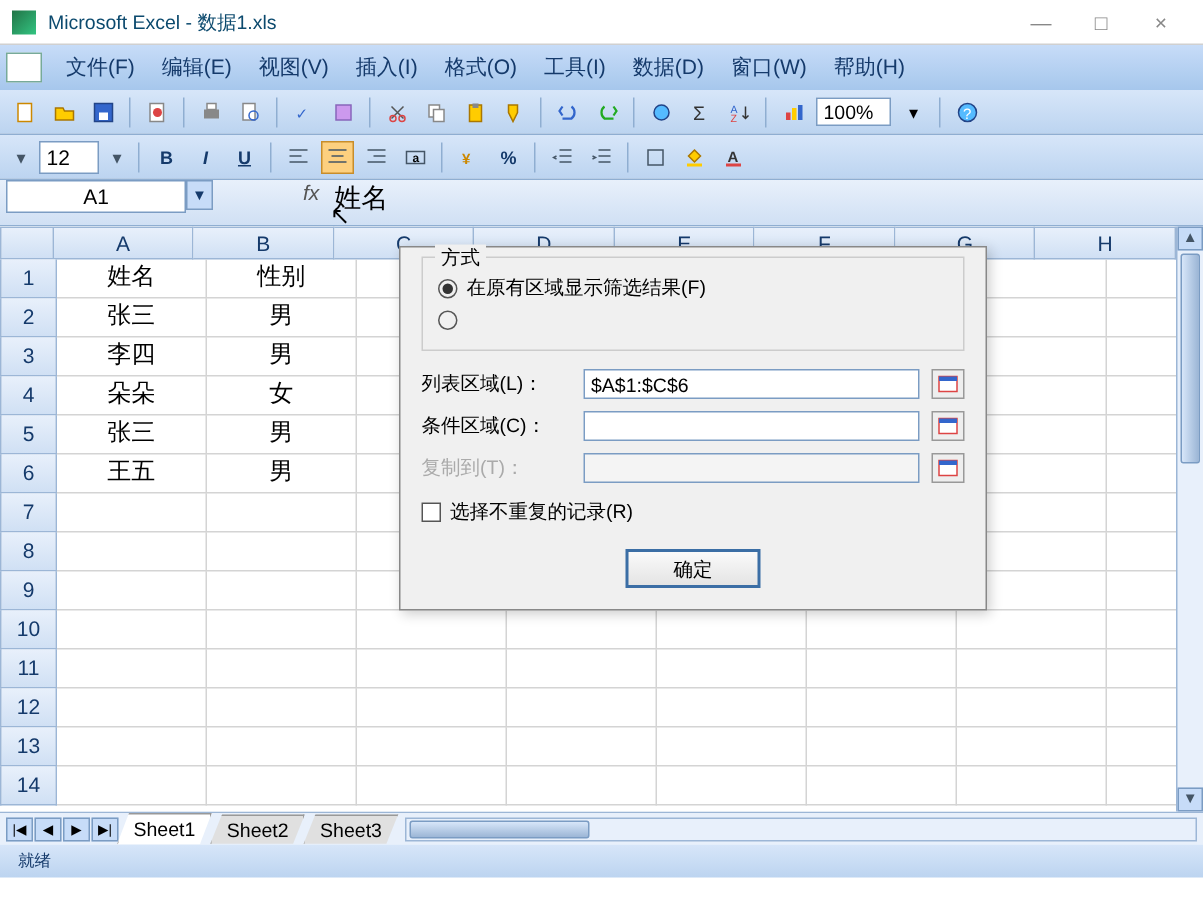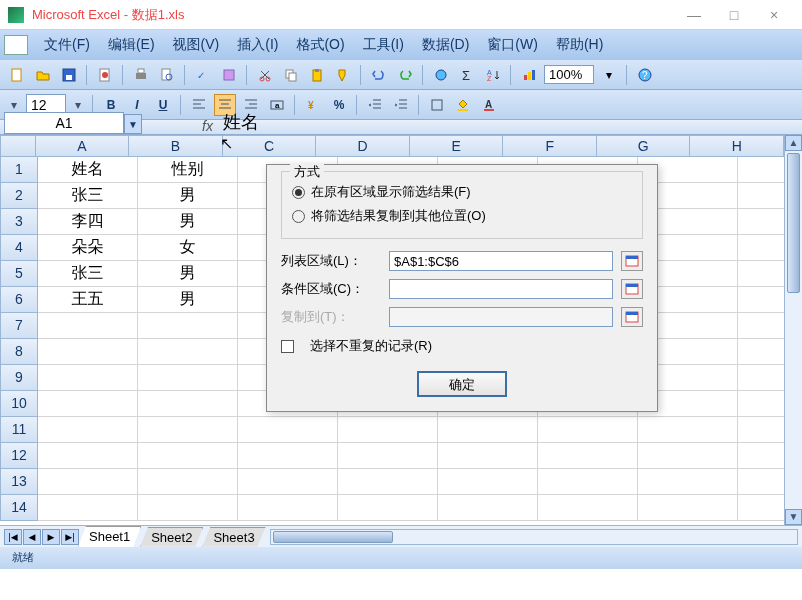--- a/index.html
+++ b/index.html
@@ -1,36 +1,36 @@
 <!DOCTYPE html>
 <html><head>
 <meta charset="utf-8">
 <style>
 * { box-sizing: border-box; margin: 0; padding: 0; }
 body { font-family: "Microsoft YaHei", Arial, sans-serif; font-size: 12px; background: #fff; width: 802px; height: 600px; overflow: hidden; position: relative; }
 .titlebar { height: 30px; background: #fff; border-bottom: 1px solid #d0d0d0; display: flex; align-items: center; padding: 0 8px; }
 .titlebar .app-icon { width: 16px; height: 16px; background: linear-gradient(135deg,#217346,#33c481); margin-right: 8px; }
-.titlebar .title { color: #ef4444; font-size: 13px; flex: 1; }
+.titlebar .title { color: #0c4a6e; font-size: 13px; flex: 1; }
 .titlebar .winbtn { width: 40px; height: 28px; display: flex; align-items: center; justify-content: center; color: #888; font-size: 14px; }
 .menubar { height: 30px; background: linear-gradient(#c7dcf8,#a6c7ec); display: flex; align-items: center; padding: 0 4px; gap: 2px; }
 .menubar .sysicon { width: 24px; height: 20px; background: #fff; border: 1px solid #7a9; margin-right: 6px; }
 .menubar .menuitem { padding: 4px 8px; color: #153a6b; font-size: 14px; }
 .toolbar { height: 30px; background: linear-gradient(#d7e6f9,#bcd4f0); display: flex; align-items: center; padding: 0 6px; gap: 4px; border-bottom: 1px solid #8faed1; }
 .tbtn { width: 22px; height: 22px; display: flex; align-items: center; justify-content: center; border: 1px solid transparent; }
 .tbtn svg { width: 16px; height: 16px; }
 .tsep { width: 2px; height: 20px; border-left: 1px solid #8faed1; margin: 0 2px; }
 .zoom-box { background: #fff; border: 1px solid #7b9cc3; padding: 1px 4px; font-size: 13px; min-width: 50px; }
 .fmtbar { height: 30px; background: linear-gradient(#d7e6f9,#bcd4f0); display: flex; align-items: center; padding: 0 6px; gap: 4px; border-bottom: 1px solid #8faed1; }
 .fontbox, .sizebox { background: #fff; border: 1px solid #7b9cc3; padding: 2px 4px; font-size: 14px; display: flex; align-items: center; }
 .fontbox { width: 180px; }
 .sizebox { width: 40px; }
 .fmtbar .dd { width: 16px; text-align: center; color: #456; }
 .fbtn { width: 22px; height: 22px; display: flex; align-items: center; justify-content: center; font-weight: bold; color: #153a6b; }
 .fbtn.active { background: #fdd07f; border: 1px solid #c88d2a; }
-.namebox-row { height: 15px; background: linear-gradient(#e8f0fb,#d0e0f4); display: flex; align-items: flex-end; border-bottom: 1px solid #8faed1; }
+.namebox-row { height: 31px; background: linear-gradient(#e8f0fb,#d0e0f4); display: flex; align-items: flex-start; border-bottom: 1px solid #8faed1; }
 .namebox { width: 120px; background: #fff; border: 1px solid #7b9cc3; padding: 2px 6px; font-size: 14px; text-align: center; margin-left: 4px; }
 .namebox-dd { width: 18px; height: 20px; background: #c7dcf8; border: 1px solid #7b9cc3; display: flex; align-items: center; justify-content: center; color: #153a6b; font-size: 10px; }
 .fx-label { margin-left: 60px; font-style: italic; color: #555; font-size: 14px; }
 .fx-value { margin-left: 10px; font-size: 18px; font-family: SimSun; }
 .grid-area { position: relative; height: 390px; background: #fff; display: flex; }
 .grid-main { flex: 1; overflow: hidden; position: relative; }
 .colheaders { display: flex; height: 22px; }
 .corner { width: 38px; background: linear-gradient(#e8f0fb,#d0e0f4); border: 1px solid #9cb6d6; }
 .rowheaders { display: flex; flex-direction: column; }
 .colhead { background: linear-gradient(#e8f0fb,#d0e0f4); border: 1px solid #9cb6d6; border-left: none; text-align: center; font-size: 14px; color: #153a6b; line-height: 20px; }
@@ -57,21 +57,21 @@
 .groupbox .legend { position: absolute; top: -9px; left: 8px; background: #f0f0f0; padding: 0 4px; font-size: 13px; }
 .radio-row { display: flex; align-items: center; gap: 6px; padding: 3px 0; font-size: 13px; }
 .radio { width: 13px; height: 13px; border: 1px solid #555; border-radius: 50%; display: flex; align-items: center; justify-content: center; }
 .radio.checked::after { content: ""; width: 7px; height: 7px; background: #333; border-radius: 50%; }
 .form-row { display: flex; align-items: center; gap: 8px; margin-bottom: 8px; }
 .form-label { width: 100px; font-size: 13px; }
 .form-label.disabled { color: #aaa; }
 .form-input { flex: 1; background: #fff; border: 1px solid #7b9cc3; padding: 2px 4px; font-size: 13px; height: 20px; }
 .form-input.disabled { background: #f4f4f4; }
 .ref-btn { width: 22px; height: 20px; border: 1px solid #999; background: #eee; display: flex; align-items: center; justify-content: center; }
-.check-row { display: flex; align-items: center; gap: 16px; font-size: 13px; margin: 10px 0 16px; }
+.check-row { display: flex; align-items: center; gap: 6px; font-size: 13px; margin: 10px 0 16px; }
 .checkbox { width: 13px; height: 13px; border: 1px solid #555; background: #fff; }
 .dlg-buttons { display: flex; justify-content: center; gap: 12px; }
 .dlg-btn { width: 90px; height: 26px; border: 1px solid #888; background: linear-gradient(#fafafa,#e4e4e4); font-size: 13px; text-align: center; line-height: 24px; }
 .dlg-btn.primary { border: 2px solid #3b6ea5; }
 .cursor { position: absolute; left: 220px; top: 134px; font-size: 16px; z-index: 50; pointer-events: none; }
 </style>
 </head>
 <body>
 
 <div class="titlebar">
@@ -466,21 +466,20 @@
 <div class="dialog">
   <div class="dialog-body">
     <div class="groupbox">
       <div class="legend">方式</div>
       <div class="radio-row">
         <div class="radio checked"></div>
         <span>在原有区域显示筛选结果(F)</span>
       </div>
       <div class="radio-row">
         <div class="radio"></div>
-        <span>将筛选结果复制到其他位置(O)</span>
       </div>
     </div>
     <div class="form-row">
       <div class="form-label">列表区域(L)：</div>
       <input class="form-input" value="$A$1:$C$6" style="">
       <div class="ref-btn">
           <svg width="14" height="12">
             <rect x="1" y="1" width="12" height="10" fill="#fff" stroke="#d44"></rect>
             <rect x="1" y="1" width="12" height="3" fill="#36c"></rect>
           </svg>

